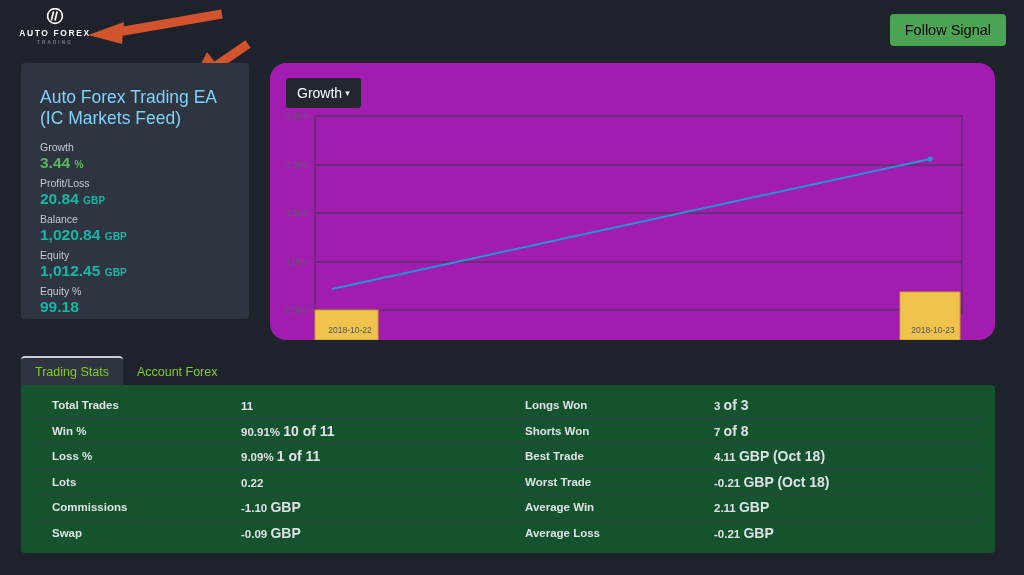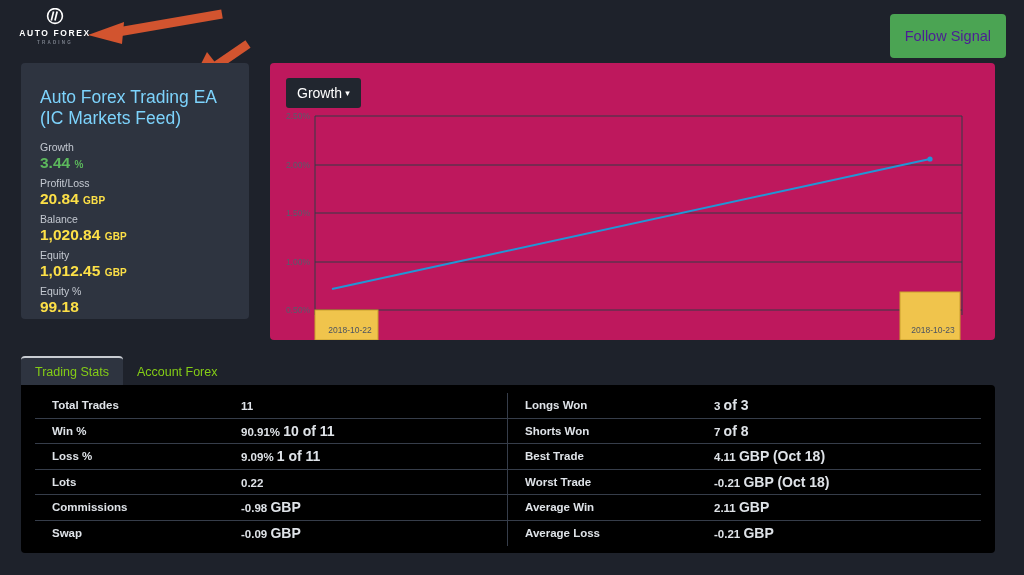--- a/index.html
+++ b/index.html
@@ -26,50 +26,50 @@
   .logo-word {
     font-size: 8.5px; color: #ffffff; font-weight: bold;
     letter-spacing: 1.6px; margin-top: 3px;
   }
   .logo-sub {
     font-size: 4.5px; color: #7b818c; font-weight: bold;
     letter-spacing: 2.2px; margin-top: 3px;
   }
   .follow-btn {
     position: absolute; right: 18px; top: 14px;
-    background: #4ba453; color: #4c1d95;
+    background: #4ba453; color: #000000;
     border: none; border-radius: 4px;
     font-size: 14.5px; font-family: "Liberation Sans", sans-serif;
-    padding: 14px 15px; cursor: pointer; white-space: nowrap;
+    padding: 8px 15px; cursor: pointer; white-space: nowrap;
   }
 
   
   .arrows { position: absolute; left: 0; top: 0; width: 1024px; height: 120px; pointer-events: none; }
 
   
   .summary-card {
     position: absolute; left: 21px; top: 63px;
     width: 228px; height: 256px;
     background: #2e3440; border-radius: 4px;
     padding: 24px 19px 0 19px;
   }
   .summary-title {
     font-size: 17.5px; color: #7dd3fc; line-height: 1.22;
     font-weight: 400; margin-bottom: 11px; word-break: break-word;
   }
   .stat-label { font-size: 10.5px; color: #c4c9d1; margin-top: 5px; }
-  .stat-value { font-size: 15.5px; color: #fde047; font-weight: bold; margin-top: 1px; }
+  .stat-value { font-size: 15.5px; color: #14b8a6; font-weight: bold; margin-top: 1px; }
   .stat-value.green { color: #5cb85c; }
   .stat-unit { font-size: 10px; font-weight: bold; letter-spacing: .2px; }
 
   
   .chart-card {
     position: absolute; left: 270px; top: 63px;
     width: 725px; height: 277px;
-    background: #be185d; border-radius: 4px;
+    background: #a21caf; border-radius: 16px;
   }
   .growth-btn {
     position: absolute; left: 16px; top: 15px;
     background: #21262f; color: #ffffff;
     border: none; border-radius: 3px;
     font-size: 14px; font-family: "Liberation Sans", sans-serif;
     padding: 7px 11px; cursor: pointer;
   }
   .growth-btn .caret { margin-left: 3px; font-size: 9px; vertical-align: 2px; }
   .chart-svg { position: absolute; left: 0; top: 40px; }
@@ -79,21 +79,21 @@
   .tab {
     font-size: 12.5px; color: #84cc16; padding: 9px 14px 8px 14px;
     cursor: pointer; border-radius: 4px 4px 0 0; background: transparent;
     border: none; font-family: "Liberation Sans", sans-serif;
   }
   .tab.active { background: #2e3440; border-top: 2px solid #c8ccd2; padding-top: 7px; }
 
   .stats-panel {
     position: absolute; left: 21px; top: 385px;
     width: 974px; height: 168px;
-    background: #000000; border-radius: 0 4px 4px 4px;
+    background: #14532d; border-radius: 0 4px 4px 4px;
     padding: 8px 14px;
   }
   .stats-grid { display: flex; width: 100%; }
   .stats-col { width: 50%; }
   .srow { display: flex; height: 25.5px; align-items: center; border-bottom: 1px solid #363d4a; }
   .stats-col:first-child .srow { border-right: 1px solid #363d4a; }
   .srow:last-child { border-bottom: none; }
   .skey {
     width: 196px; padding-left: 17px; font-size: 11.5px;
     color: #dfe3e8; font-weight: bold;
@@ -251,21 +251,21 @@
         <div class="srow">
           <div class="skey">Lots</div>
           <div class="sval">
             <span>0.22</span>
             <span class="sub"></span>
           </div>
         </div>
         <div class="srow">
           <div class="skey">Commissions</div>
           <div class="sval">
-            <span>-0.98</span>
+            <span>-1.10</span>
             <span class="sub">GBP</span>
           </div>
         </div>
         <div class="srow">
           <div class="skey">Swap</div>
           <div class="sval">
             <span>-0.09</span>
             <span class="sub">GBP</span>
           </div>
         </div>

